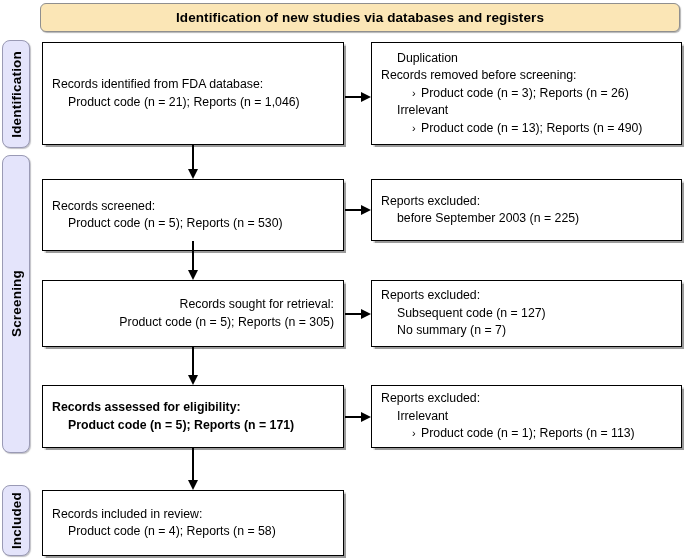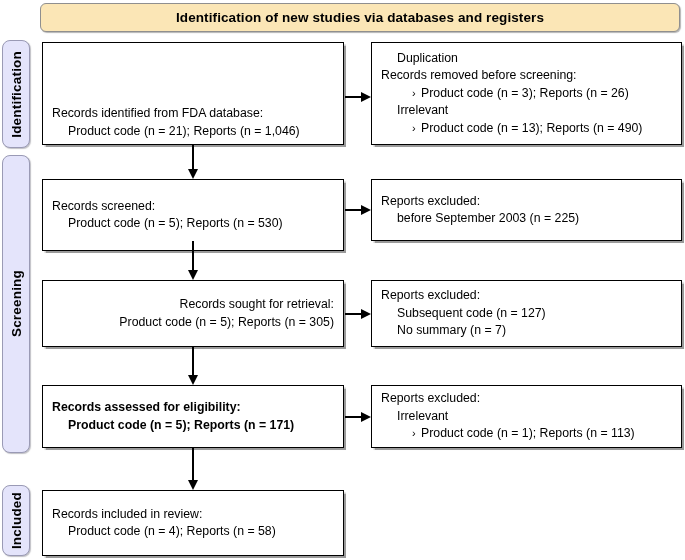--- a/index.html
+++ b/index.html
@@ -85,21 +85,21 @@
   }
   .indent-1 { padding-left: 16px; }
   .indent-2 { padding-left: 31px; }
   .bullet {
     display: inline-block;
     width: 9px;
     font-size: 11px;
   }
 
   
-  #box-identified { left: 42px; top: 42px;  width: 302px; height: 103px; justify-content: flex-end; }
+  #box-identified { left: 42px; top: 42px;  width: 302px; height: 103px; }
   #box-screened   { left: 42px; top: 179px; width: 302px; height: 72px;  }
   #box-sought     { left: 42px; top: 280px; width: 302px; height: 67px; text-align: right;  }
   #box-assessed   { left: 42px; top: 385px; width: 302px; height: 63px; font-weight: bold;  }
   #box-included   { left: 42px; top: 490px; width: 302px; height: 66px;  }
 
   
   #box-removed      { left: 371px; top: 42px;  width: 311px; height: 103px; }
   #box-excluded-1   { left: 371px; top: 179px; width: 311px; height: 62px;  }
   #box-excluded-2   { left: 371px; top: 280px; width: 311px; height: 67px;  }
   #box-excluded-3   { left: 371px; top: 385px; width: 311px; height: 63px;  }

